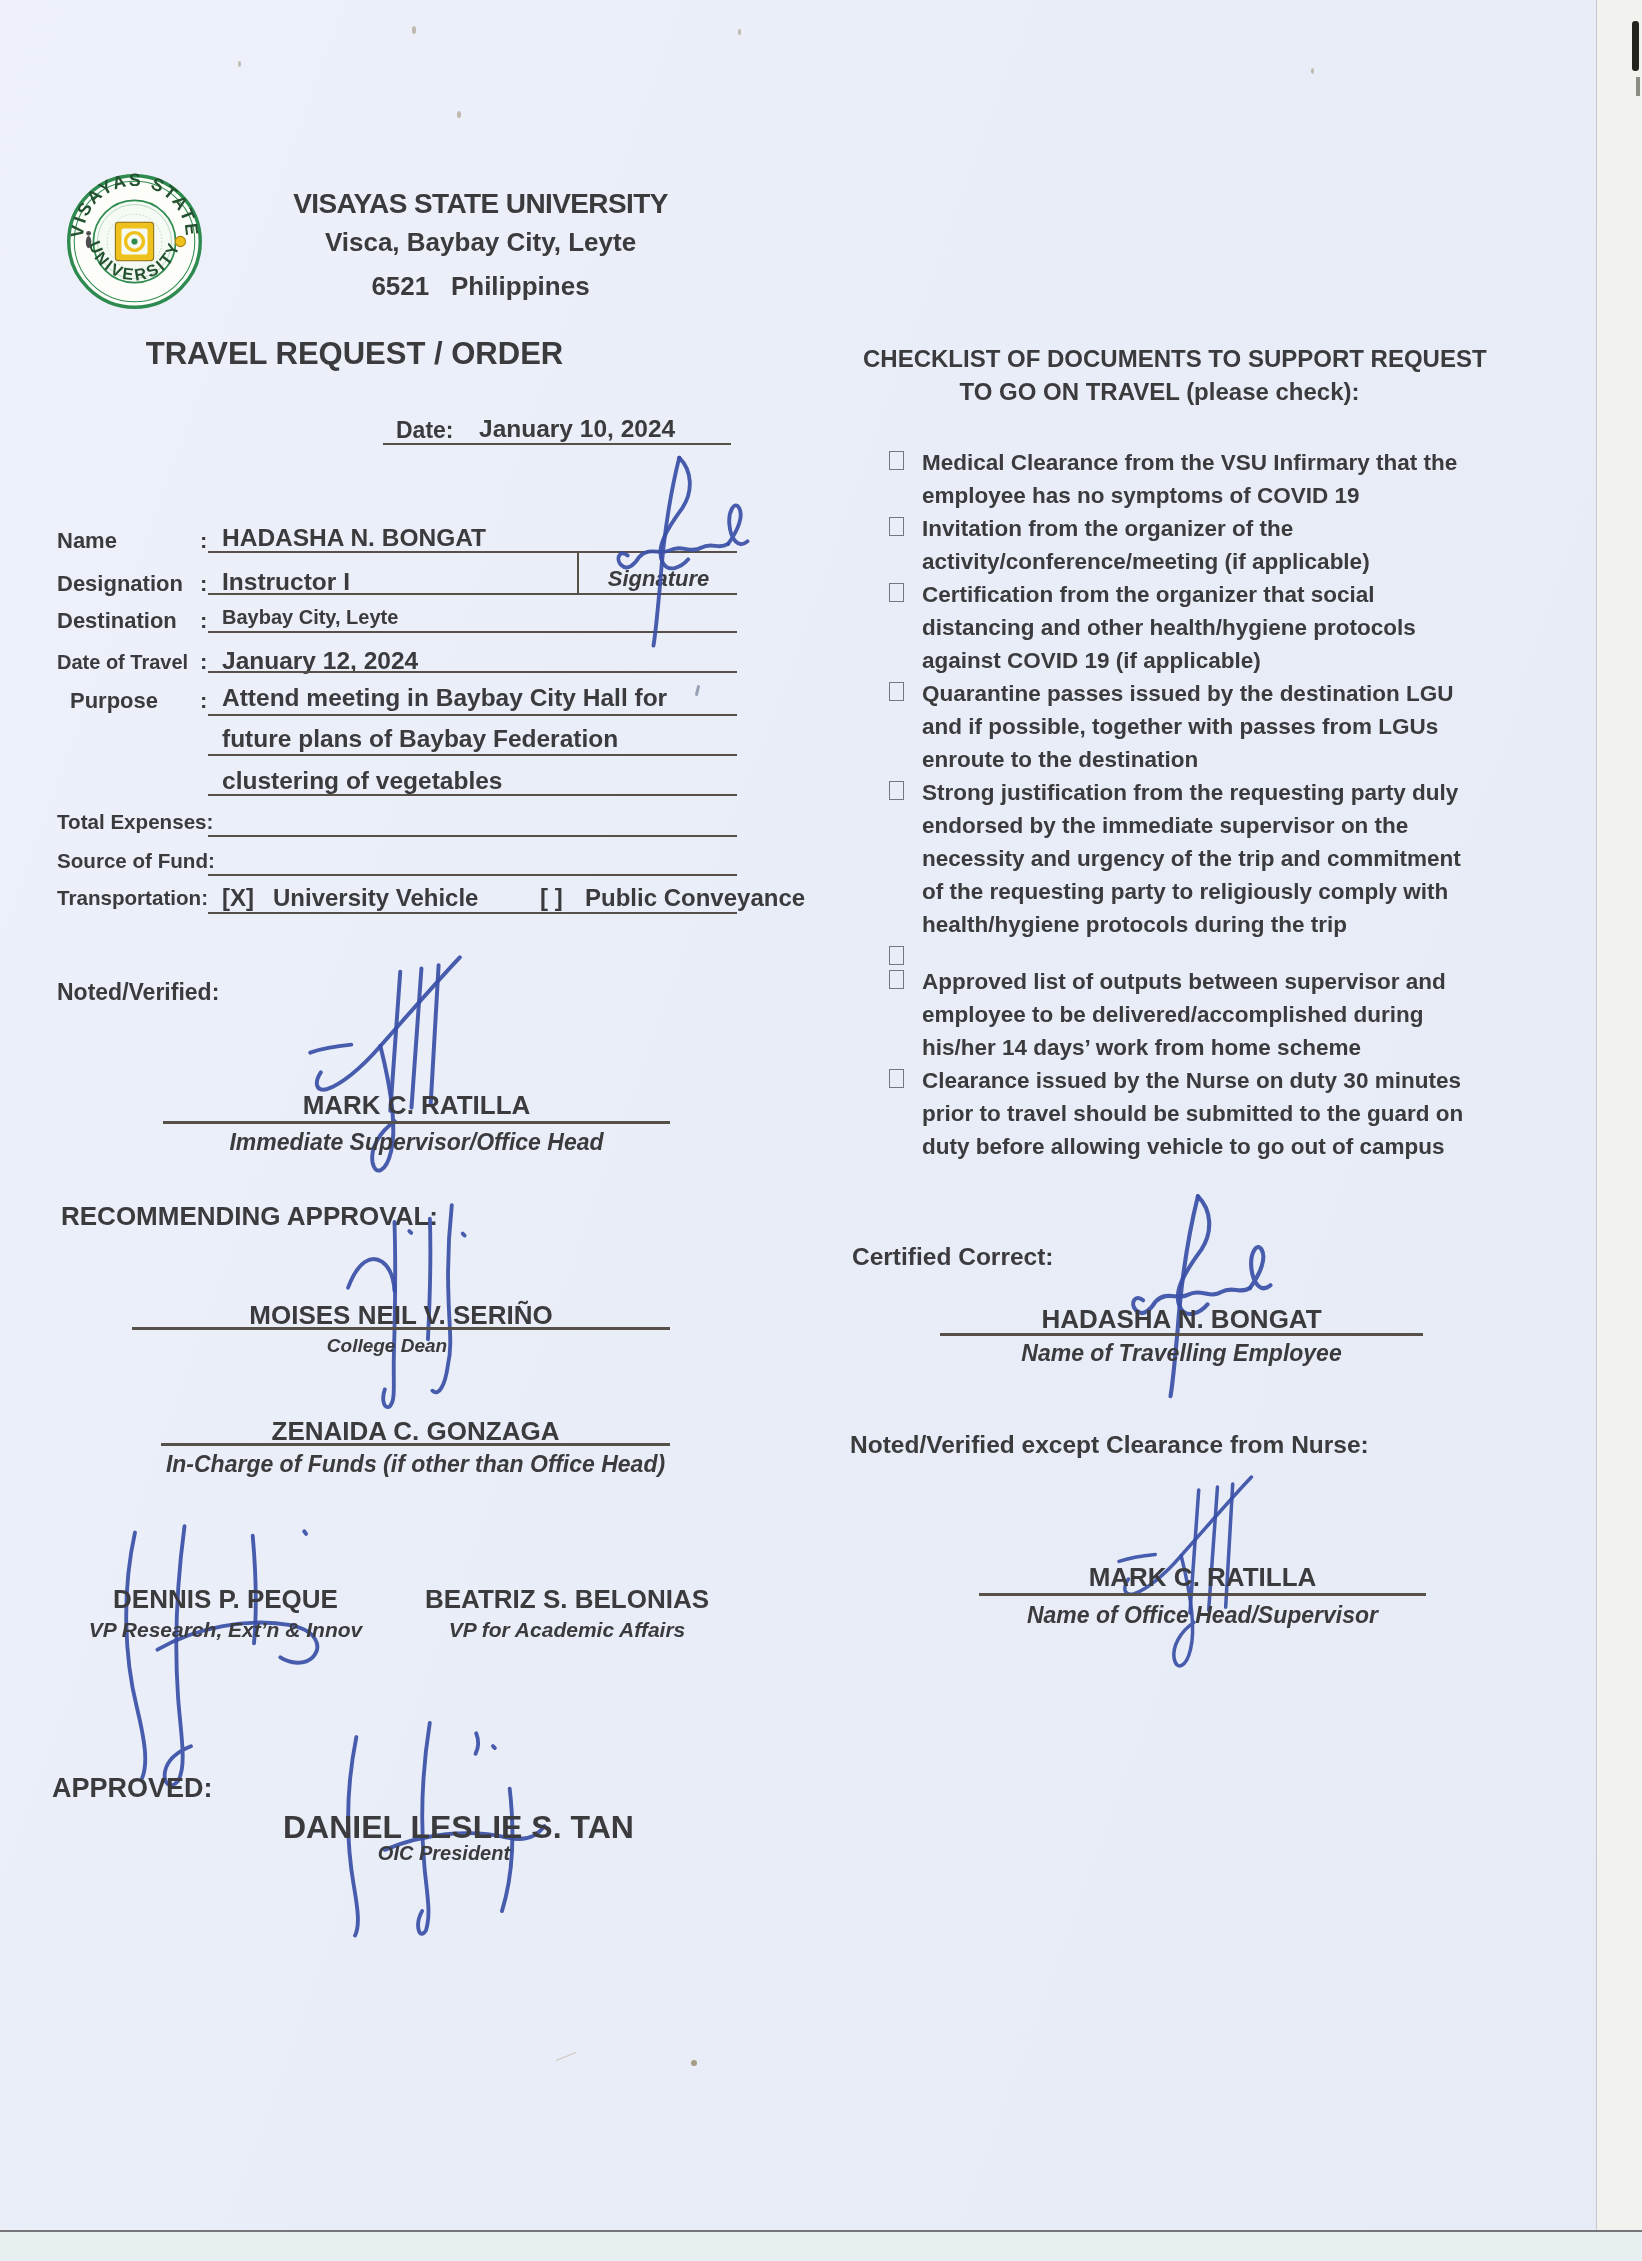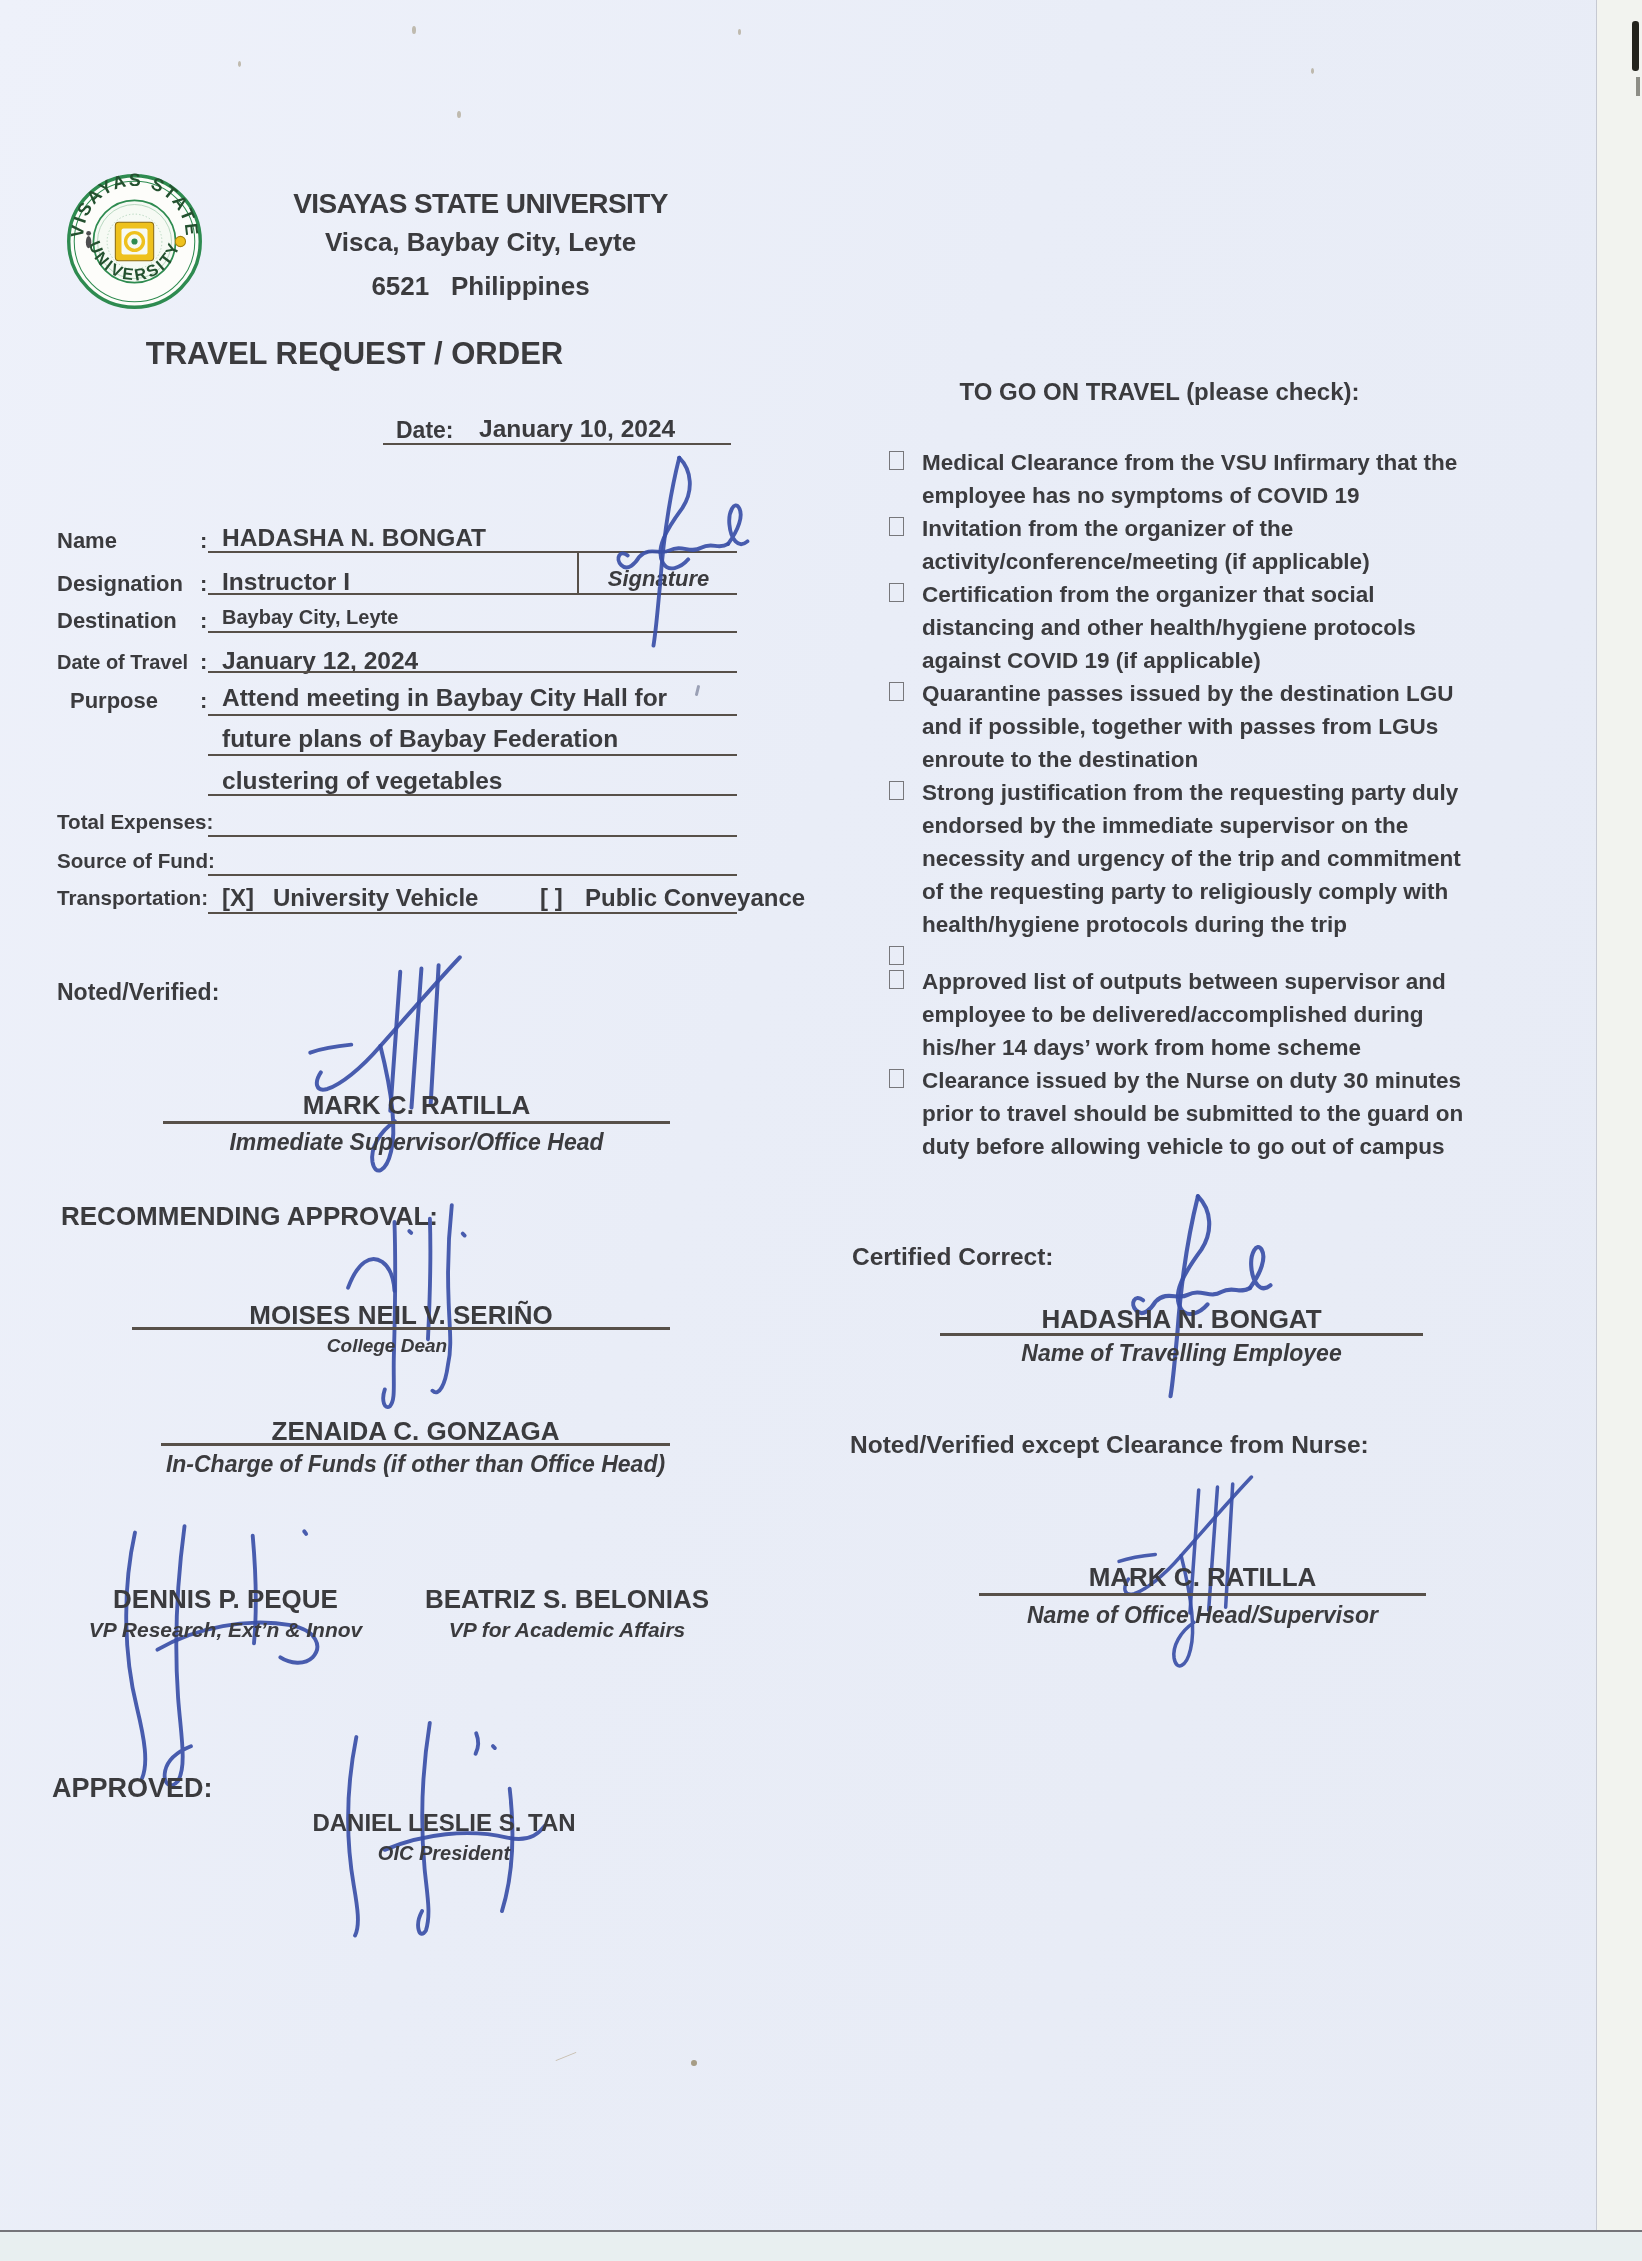--- a/index.html
+++ b/index.html
@@ -176,23 +176,24 @@
   <div class="t ctr" style="left:84px;top:1584px;width:283px;font-size:26px">DENNIS P. PEQUE</div>
   <div class="t it ctr" style="left:58px;top:1618px;width:335px;font-size:21px">VP Research, Ext’n &amp; Innov</div>
 
   <div class="t ctr" style="left:419px;top:1584px;width:296px;font-size:26px">BEATRIZ S. BELONIAS</div>
   <div class="t it ctr" style="left:419px;top:1618px;width:296px;font-size:21px">VP for Academic Affairs</div>
 
   <div class="t" style="left:52px;top:1773px;font-size:27px">APPROVED:</div>
   <div class="sig" style="left:306px;top:1710px;width:245px;height:232px"><svg viewBox="0 0 380 360" width="245" height="232">
         <use href="#sym-tan"></use>
       </svg></div>
-  <div class="t ctr" style="left:283px;top:1809px;width:322px;font-size:24px">DANIEL LESLIE S. TAN</div>
+  <div class="t ctr" style="left:283px;top:1809px;width:322px;font-size:32px">DANIEL LESLIE S. TAN</div>
   <div class="t it ctr" style="left:283px;top:1842px;width:322px;font-size:20px">OIC President</div>
 
+  <div class="t ctr" style="left:863px;top:345px;width:593px;font-size:24px">CHECKLIST OF DOCUMENTS TO SUPPORT REQUEST</div>
   <div class="t ctr" style="left:863px;top:378px;width:593px;font-size:24px">TO GO ON TRAVEL (please check):</div>
 
   <div class="checklist">
     <div class="item">
         <div class="cb"></div>
         <div class="itxt">Medical Clearance from the VSU Infirmary that the
 employee has no symptoms of COVID 19</div>
       </div>
     <div class="item">
         <div class="cb"></div>

